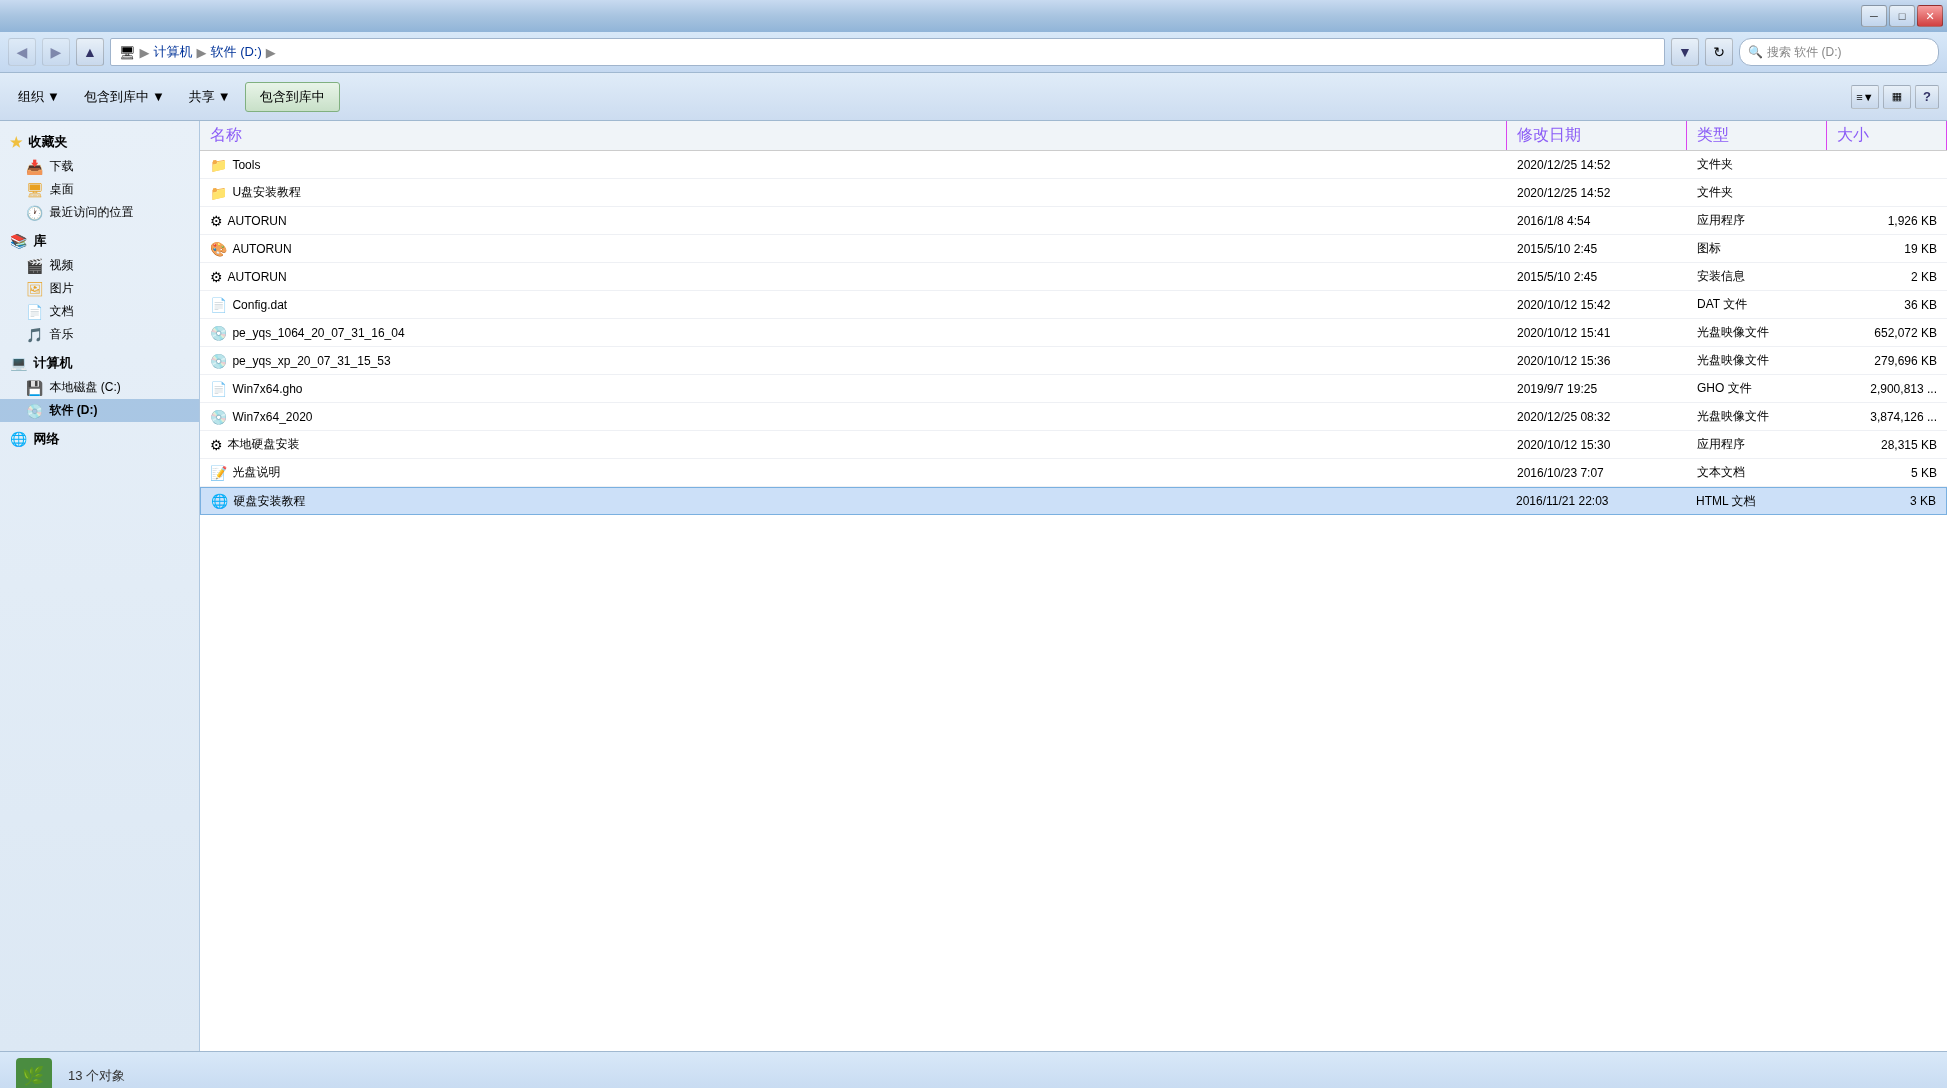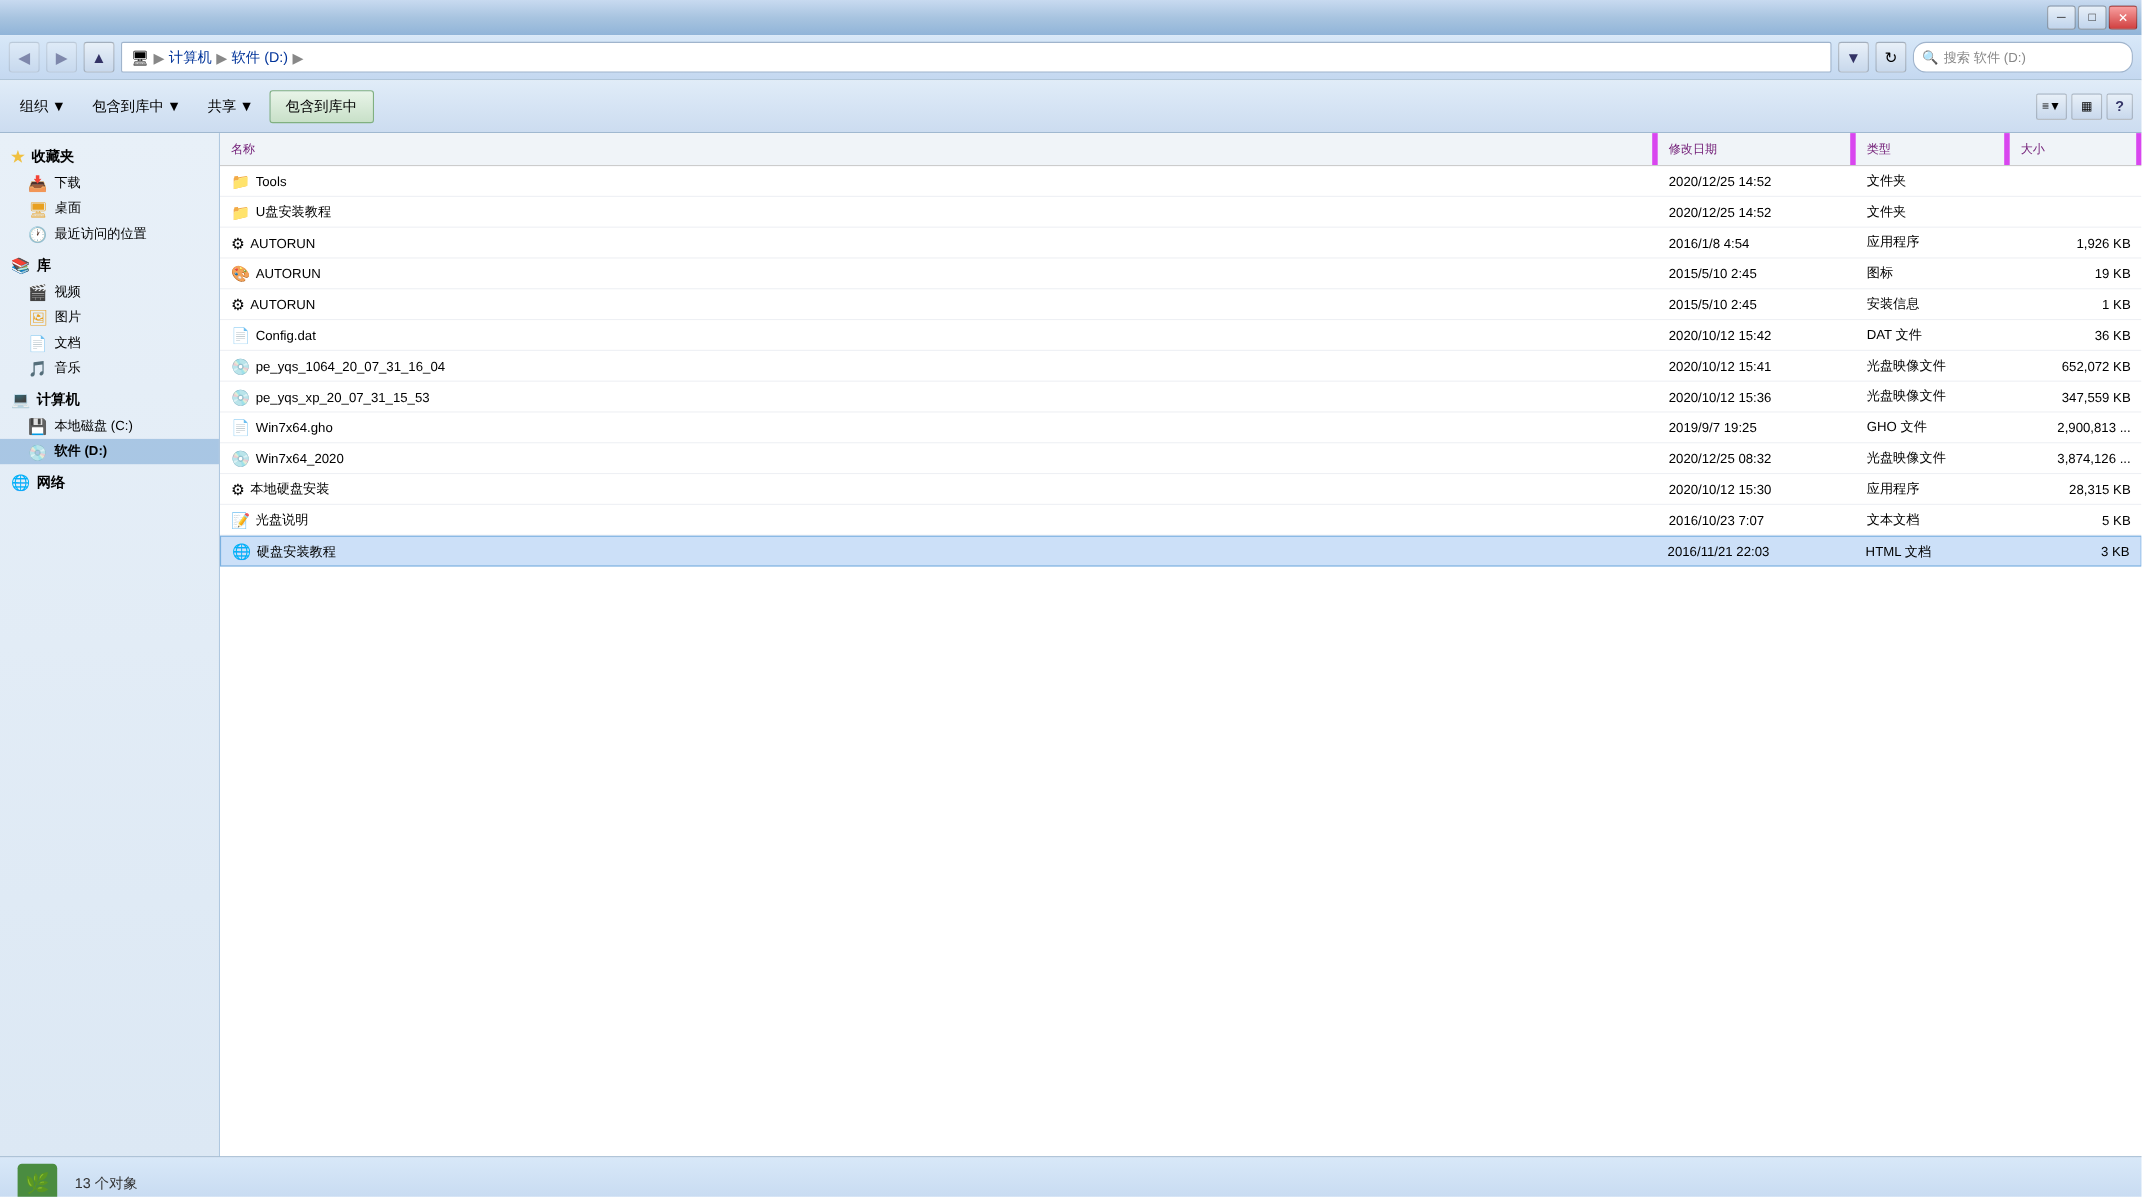--- a/index.html
+++ b/index.html
@@ -226,23 +226,23 @@
     .file-list-header {
       display: grid;
       grid-template-columns: 1fr 180px 140px 120px;
       border-bottom: 1px solid #ccc;
       background: #f0f4f8;
       height: 30px;
       align-items: center;
     }
     .col-header {
       padding: 0 10px;
-      font-size: 11px;
-      color: #701a75;
-      border-right: 5px solid #d946ef;
+      font-size: 16px;
+      color: #8b5cf6;
+      border-right: 1px solid #d946ef;
       height: 100%;
       display: flex;
       align-items: center;
       cursor: pointer;
     }
     .file-list {
       flex: 1;
       overflow-y: auto;
     }
     .file-row {
@@ -464,21 +464,21 @@
           <div class="file-cell">图标</div>
           <div class="file-cell" style="justify-content: flex-end;">19 KB</div>
         </div>
         <div class="file-row">
           <div class="file-cell">
             <span class="file-icon">⚙</span>
             <span>AUTORUN</span>
           </div>
           <div class="file-cell">2015/5/10 2:45</div>
           <div class="file-cell">安装信息</div>
-          <div class="file-cell" style="justify-content: flex-end;">1 KB</div>
+          <div class="file-cell" style="justify-content: flex-end;">2 KB</div>
         </div>
         <div class="file-row">
           <div class="file-cell">
             <span class="file-icon">📄</span>
             <span>Config.dat</span>
           </div>
           <div class="file-cell">2020/10/12 15:42</div>
           <div class="file-cell">DAT 文件</div>
           <div class="file-cell" style="justify-content: flex-end;">36 KB</div>
         </div>
@@ -491,21 +491,21 @@
           <div class="file-cell">光盘映像文件</div>
           <div class="file-cell" style="justify-content: flex-end;">652,072 KB</div>
         </div>
         <div class="file-row">
           <div class="file-cell">
             <span class="file-icon">💿</span>
             <span>pe_yqs_xp_20_07_31_15_53</span>
           </div>
           <div class="file-cell">2020/10/12 15:36</div>
           <div class="file-cell">光盘映像文件</div>
-          <div class="file-cell" style="justify-content: flex-end;">347,559 KB</div>
+          <div class="file-cell" style="justify-content: flex-end;">279,696 KB</div>
         </div>
         <div class="file-row">
           <div class="file-cell">
             <span class="file-icon">📄</span>
             <span>Win7x64.gho</span>
           </div>
           <div class="file-cell">2019/9/7 19:25</div>
           <div class="file-cell">GHO 文件</div>
           <div class="file-cell" style="justify-content: flex-end;">2,900,813 ...</div>
         </div>

